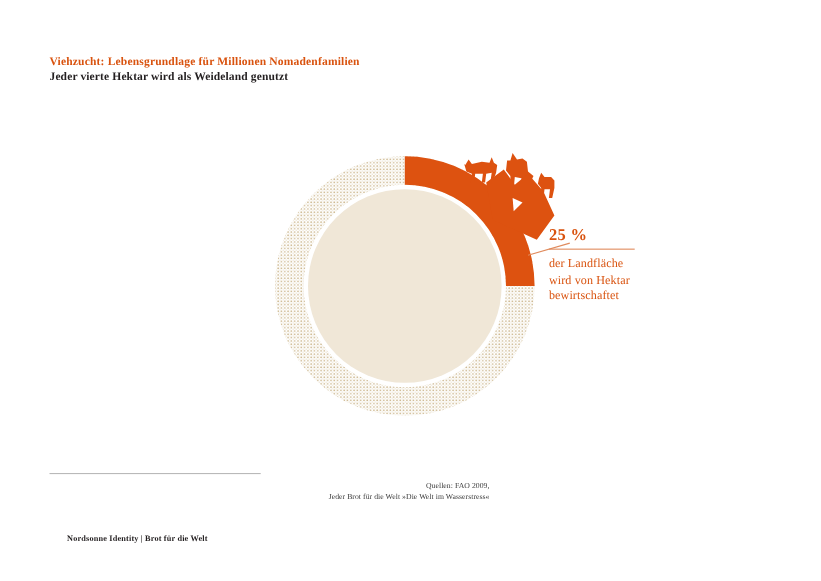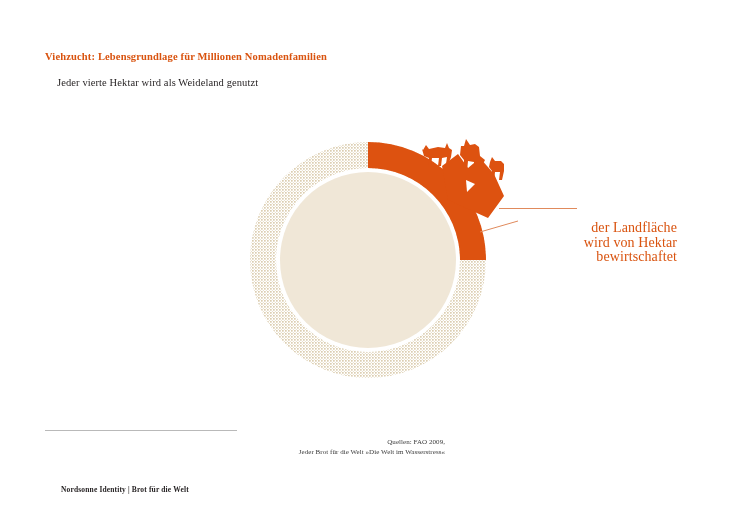--- a/index.html
+++ b/index.html
@@ -36,26 +36,26 @@
     font-weight: bold;
     font-size: 10.5px;
     line-height: 14px;
     letter-spacing: 0.15px;
     color: #d9530f;
     margin: 0;
     white-space: nowrap;
   }
   .subhead {
     font-family: "Liberation Serif", serif;
-    font-weight: normal;
+    font-weight: bold;
     font-size: 10.5px;
     line-height: 14px;
     letter-spacing: 0.1px;
     color: #231f20;
-    margin: 12px;
+    margin: 0;
     white-space: nowrap;
   }
 
   
   .chart-area {
     position: absolute;
     left: 228px;
     top: 120px;
     width: 300px;
     height: 280px;
@@ -81,26 +81,25 @@
     letter-spacing: 0.3px;
   }
   .callout-rule {
     width: 78px;
     height: 1px;
     background: #e08a5c;
     margin: 3px 0 6px 0;
   }
   .callout-desc {
     font-family: "Liberation Serif", serif;
-    font-size: 14px;
+    font-size: 11px;
     line-height: 14.5px;
     color: #d9530f;
-    margin: 12px;
+    margin: 0;
     letter-spacing: 0.1px;
-    text-align: right;
   }
   .callout-desc span {
     display: block;
     white-space: nowrap;
   }
 
   
   .footer {
     position: absolute;
     left: 45px;
@@ -199,20 +198,21 @@
         <path d="M214 46 l16 -12 l10 14 l12 -10 l14 16 l10 22 l-16 22 l-40 -18 z"></path>
 
         <path d="M238 60 l9 4 l-8 8 z" fill="#ffffff"></path>
       </g>
 
       <line x1="252" y1="112" x2="290" y2="101" stroke="#e08a5c" stroke-width="1"></line>
     </svg>
   </div>
 
   <div class="callout">
+    <p class="callout-value">25 %</p>
     <div class="callout-rule"></div>
     <p class="callout-desc">
       <span>der Landfläche</span>
       <span>wird von Hektar</span>
       <span>bewirtschaftet</span>
     </p>
   </div>
 
   <div class="footer">
     <div class="footer-rule"></div>

